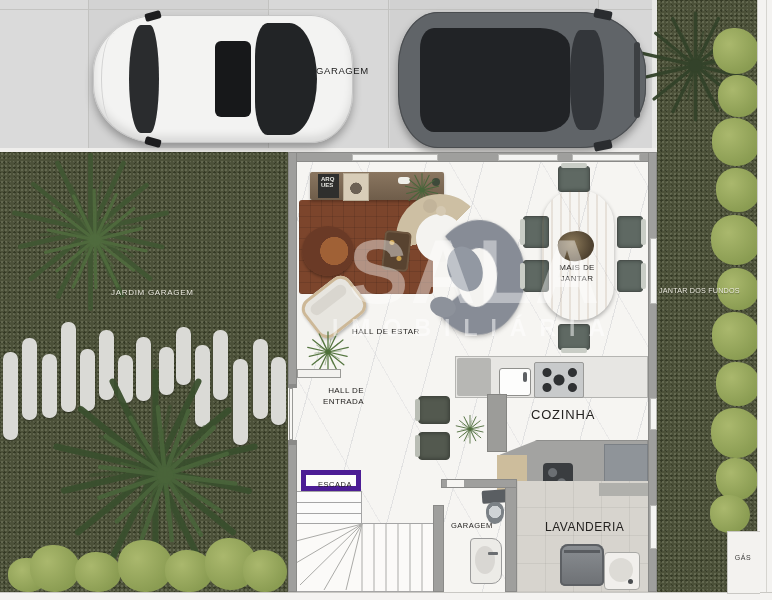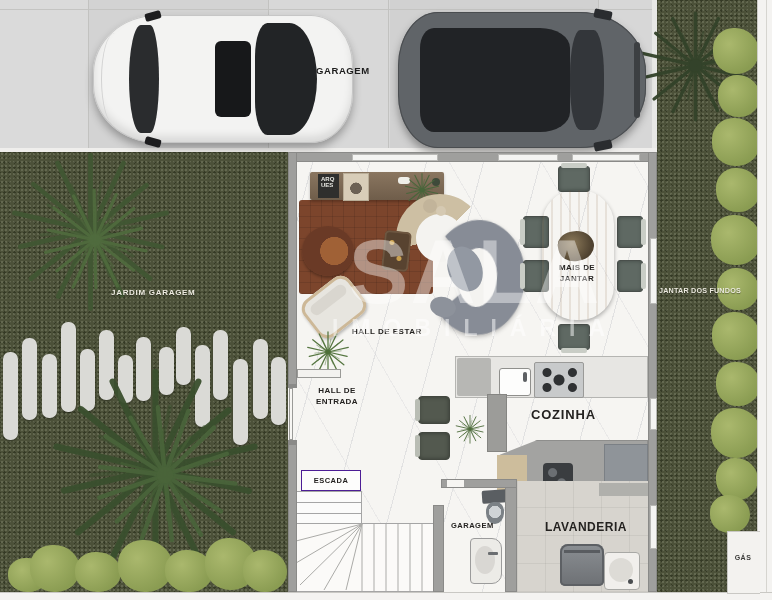--- a/index.html
+++ b/index.html
@@ -108,21 +108,21 @@
   .kchair{width:26px;height:30px;background:#53594f;border:1px solid #42473f;border-radius:4px;box-shadow:inset 0 0 4px rgba(0,0,0,.35);}
   .kchair::before{content:"";position:absolute;left:2px;right:2px;top:-4px;height:5px;background:#b9bdb4;border-radius:2px;}
   .kcounter-bottom{left:492px;top:440px;width:156px;height:57px;background:#a3a3a1;
     clip-path:polygon(5% 26%,29% 0,100% 0,100% 100%,5% 100%);box-shadow:inset 0 0 0 1px #8e8e8c;}
   .kwood{left:497px;top:455px;width:30px;height:38px;background:#cdbd9c;}
   .kbasin{left:543px;top:463px;width:30px;height:30px;background:#3a3d40;border-radius:4px;
     background-image:radial-gradient(circle at 32% 32%,#6b6f73 0 4px,transparent 5px),
       radial-gradient(circle at 62% 66%,#6b6f73 0 4px,transparent 5px);}
   .kblock-right{left:604px;top:444px;width:44px;height:50px;background:#8f9499;box-shadow:inset 0 0 0 1px #7b8085;}
   
-  .stairbox-label{left:301px;top:470px;width:60px;height:21px;background:#fdfdfc;border:1px solid #4c1d95;box-sizing:border-box;padding-left:30px;}
+  .stairbox-label{left:301px;top:470px;width:60px;height:21px;background:#fdfdfc;border:5px solid #4c1d95;box-sizing:border-box;padding-left:30px;}
   .stair-treads{left:294px;top:491px;width:68px;height:33px;background:#fbfbfa;border:1px solid #a5a5a5;box-sizing:border-box;
     background-image:repeating-linear-gradient(180deg,transparent 0 10px,#a5a5a5 10px 11px);}
   .stair-wall{left:433px;top:505px;width:11px;height:87px;}
   
   .toilet-tank{left:482px;top:490px;width:26px;height:13px;background:#5a5e62;border-radius:2px;transform:rotate(-4deg);}
   .toilet-bowl{left:486px;top:502px;width:18px;height:22px;border-radius:50% 50% 60% 60%;
     background:radial-gradient(circle at 50% 45%,#cfd3d6 0 40%,#7b8186 42%);}
   .lav-sink{left:470px;top:538px;width:32px;height:46px;background:#ecebe7;border:1px solid #9b9b9b;border-radius:4px 10px 10px 4px;box-sizing:border-box;}
   .lav-basin{left:475px;top:546px;width:20px;height:28px;background:#d9d7d3;border-radius:50%;}
   .lav-faucet{left:488px;top:552px;width:10px;height:3px;background:#6b6e71;border-radius:1px;}
@@ -138,21 +138,21 @@
     border-radius:8px 8px 5px 5px;box-shadow:inset 0 0 0 2px #5d6064;}
   .washer::before{content:"";position:absolute;left:4px;right:4px;top:6px;height:3px;background:#595c60;}
   .tub{left:604px;top:552px;width:36px;height:38px;background:#f1efec;border:1px solid #a8a8a5;border-radius:4px;box-sizing:border-box;}
   .tub::before{content:"";position:absolute;left:4px;top:5px;width:24px;height:24px;background:#dddbd6;border-radius:50%;}
   .tub::after{content:"";position:absolute;right:6px;bottom:5px;width:5px;height:5px;background:#4a4d50;border-radius:50%;}
   
   .front-door{left:289px;top:388px;width:4px;height:52px;background:#f7f6f3;border:1px solid #9a9a97;box-sizing:border-box;}
   .threshold{width:9px;height:4px;background:#8a8a88;}
   .console{left:297px;top:369px;width:44px;height:9px;background:#f3f2ef;border:1px solid #9a9a97;box-sizing:border-box;}
   
-  .lbl{position:absolute;font-weight:bold;color:#242220;white-space:pre-line;}
+  .lbl{position:absolute;font-weight:normal;color:#242220;white-space:pre-line;}
   .lbl-garden{color:#eceadf;text-shadow:0 1px 1px rgba(0,0,0,.4);}
   .watermark{left:290px;top:232px;width:370px;text-align:center;pointer-events:none;}
   .wm1{font-size:90px;font-weight:800;line-height:.9;color:rgba(255,255,255,.42);letter-spacing:2px;}
   .wm2{font-size:23px;font-weight:bold;letter-spacing:13px;color:rgba(255,255,255,.5);margin-top:2px;}
 </style>
 </head>
 <body>
 
 <div id="plan">
 
@@ -379,21 +379,21 @@
 
   <div class="abs margin-right"></div>
   <div class="abs margin-line"></div>
   <div class="abs strip-bottom"></div>
   <div class="abs gas-box">
     <div class="lbl" style="left:0;top:22px;width:30px;text-align:center;font-size:7px;letter-spacing:.5px;color:#3a3a38">GÁS</div>
   </div>
 
   <div class="lbl" style="left:352px;top:327px;font-size:8px;letter-spacing:.5px">HALL DE ESTAR</div>
   <div class="lbl" style="left:545px;top:262px;width:64px;text-align:center;font-size:8px;letter-spacing:.4px;line-height:11px">MAIS DE JANTAR</div>
-  <div class="lbl" style="left:310px;top:385px;width:54px;text-align:center;font-size:8px;letter-spacing:.4px;line-height:11px">HALL DE ENTRADA</div>
+  <div class="lbl" style="left:310px;top:385px;width:54px;text-align:right;font-size:8px;letter-spacing:.4px;line-height:11px">HALL DE ENTRADA</div>
   <div class="lbl" style="left:531px;top:407px;font-size:13px;letter-spacing:.8px">COZINHA</div>
   <div class="lbl" style="left:451px;top:521px;font-size:7.5px;letter-spacing:.5px">GARAGEM</div>
   <div class="lbl" style="left:545px;top:520px;font-size:12px;letter-spacing:.5px">LAVANDERIA</div>
 
   <div class="abs watermark">
     <div class="wm1">SALA</div>
     <div class="wm2">IMOBILIÁRIA</div>
   </div>
 
 </div>

